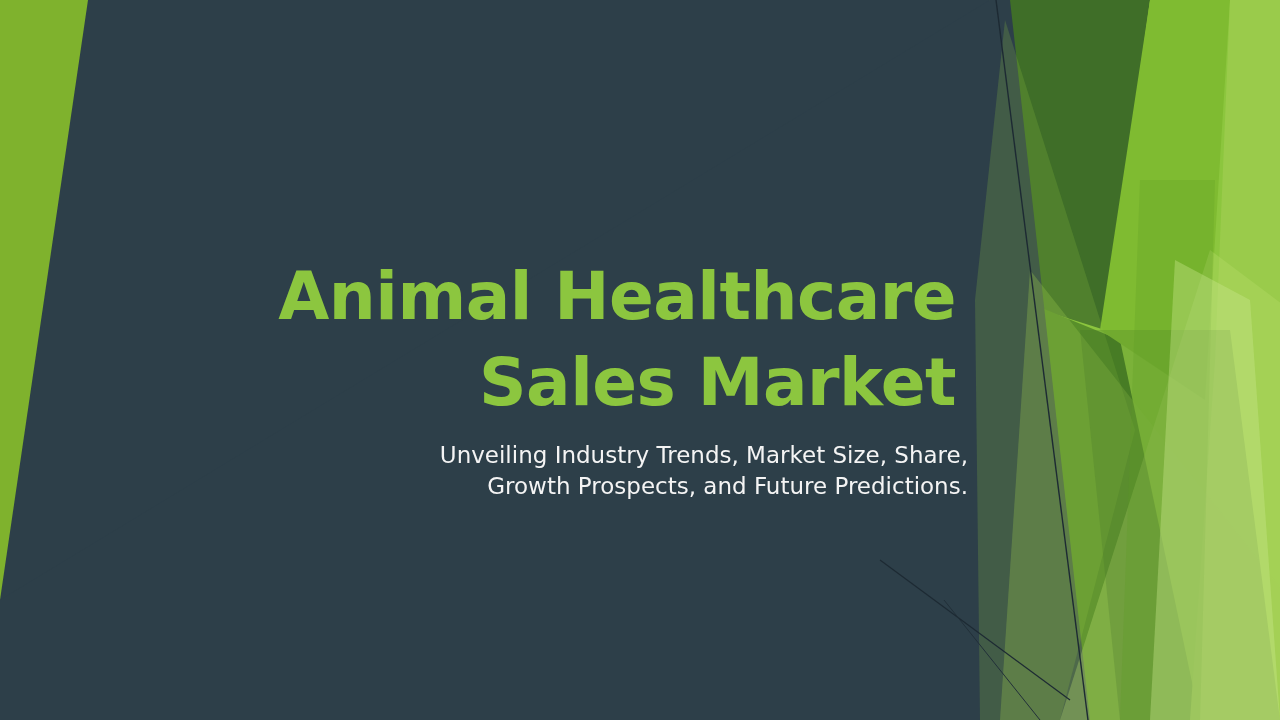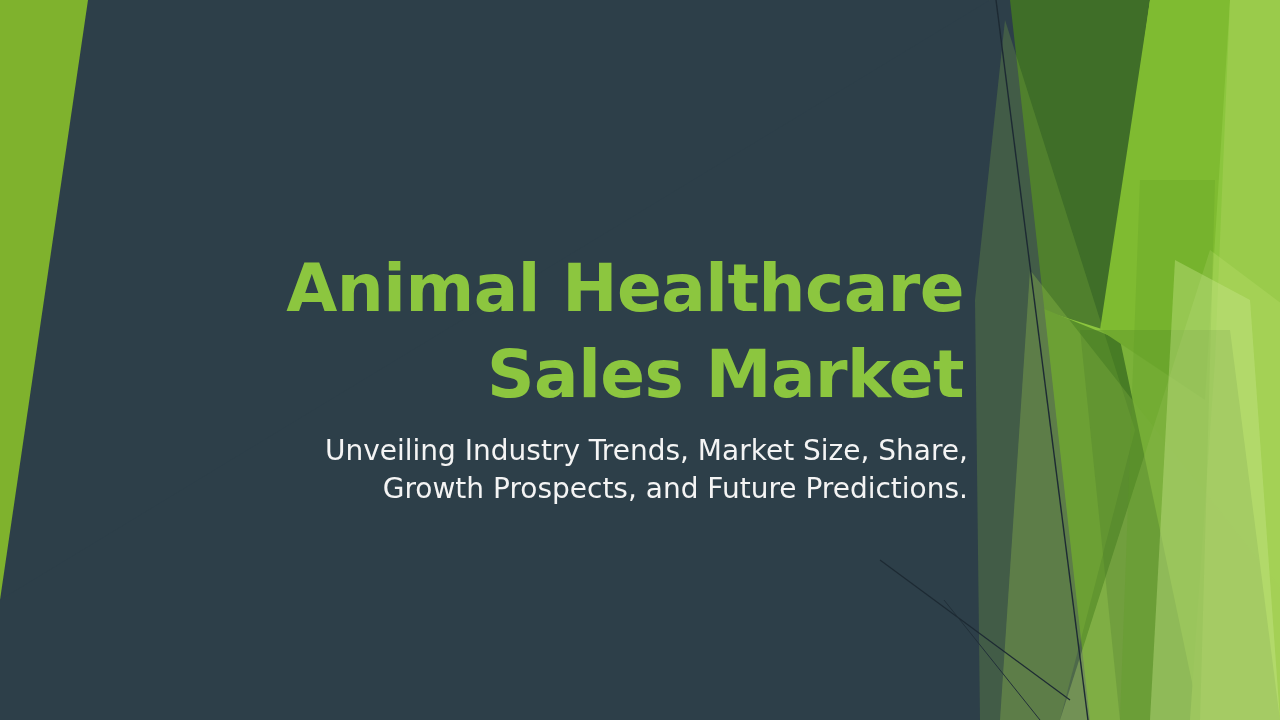--- a/index.html
+++ b/index.html
@@ -26,35 +26,35 @@
   }
   #text-block {
     position: absolute;
     left: 150px;
     top: 242px;
     width: 818px;
     text-align: right;
     z-index: 5;
   }
   #slide-title {
-    margin: 4px;
+    margin: 12px;
     font-family: "DejaVu Sans", sans-serif;
     font-weight: 700;
     font-size: 66px;
     line-height: 1.30;
     letter-spacing: -0.5px;
     color: #8CC63F;
     text-align: right;
     white-space: pre-line;
   }
   #slide-subtitle {
     margin: 14px 0 0 0;
     font-family: "DejaVu Sans", sans-serif;
     font-weight: 400;
-    font-size: 28px;
+    font-size: 23px;
     line-height: 1.38;
     color: #F4F4F4;
     text-align: right;
     white-space: pre-line;
   }
 </style>
 </head>
 <body>
 
 <div id="slide">

